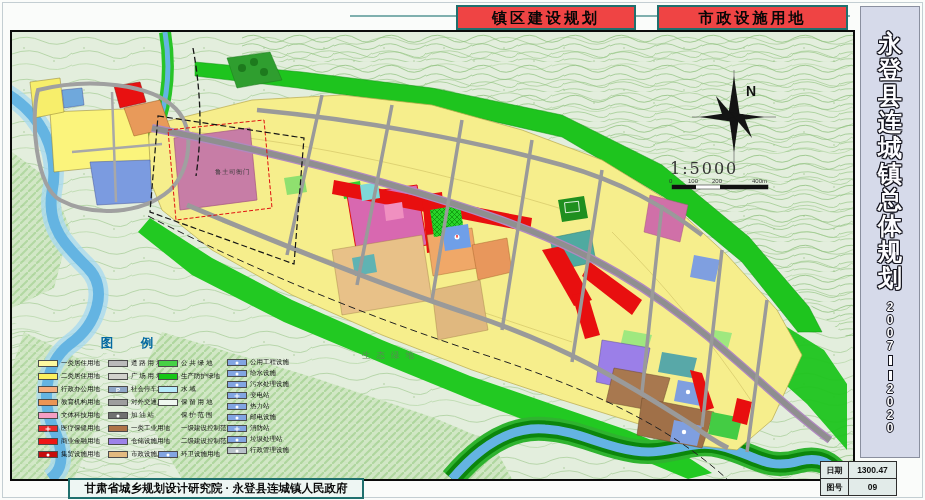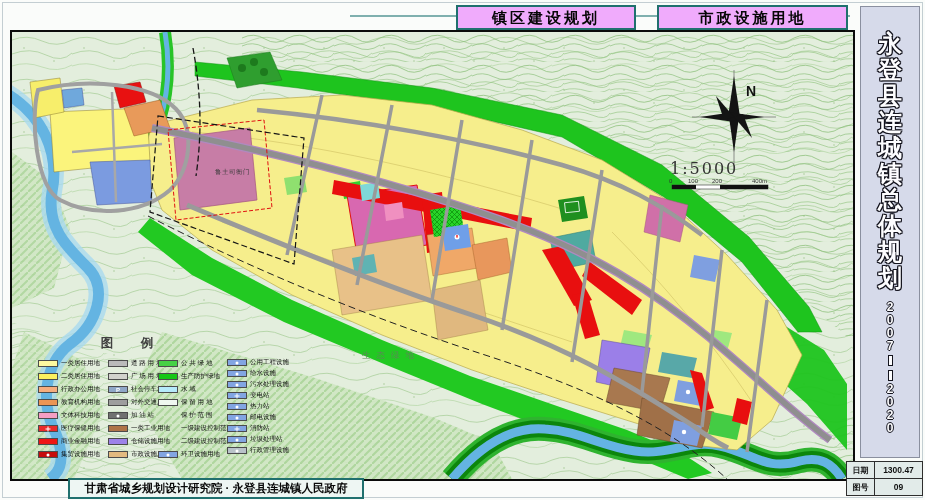--- a/index.html
+++ b/index.html
@@ -10,21 +10,21 @@
   .outer-frame{position:absolute;left:2px;top:2px;width:919px;height:494px;
     border:1px solid #c3ced2;pointer-events:none;z-index:0}
   .top-line{position:absolute;left:350px;top:15px;width:500px;height:2px;background:#7fb0ae;z-index:1}
 
   
   .map-area{position:absolute;left:10px;top:30px;width:841px;height:447px;
     border:2px solid #0b0b0b;background:#e3eedd;overflow:hidden;z-index:2}
   .map-area svg{position:absolute;left:0;top:0}
 
   
-  .title-box{position:absolute;height:21px;border:2px solid #20706e;background:#f0abfc;
+  .title-box{position:absolute;height:21px;border:2px solid #20706e;background:#ef4444;
     color:#070707;font-size:15px;font-weight:bold;text-align:center;line-height:21px;
     letter-spacing:3px;z-index:3}
   #title1{left:456px;top:5px;width:176px}
   #title2{left:657px;top:5px;width:187px}
   .credit-bar{position:absolute;left:68px;top:478px;width:292px;height:17px;
     border:2px solid #20706e;background:#eef6f3;font-size:11.5px;font-weight:bold;
     color:#0a0a0a;text-align:center;line-height:17px;z-index:3;white-space:nowrap}
 
   
   .sidebar{position:absolute;left:860px;top:6px;width:60px;height:452px;background:#d6daea;
@@ -32,33 +32,33 @@
     align-items:center;padding-top:24px;z-index:2}
   .vchar{font-size:24px;font-weight:bold;color:#fdfdff;line-height:26px;
     text-shadow:-1px 0 #14141e,1px 0 #14141e,0 -1px #14141e,0 1px #14141e,
     -1px -1px #14141e,1px 1px #14141e,-1px 1px #14141e,1px -1px #14141e}
   .vnum{font-size:12px;font-weight:bold;color:#fdfdff;line-height:13px;
     text-shadow:-1px 0 #14141e,1px 0 #14141e,0 -1px #14141e,0 1px #14141e}
   .vbar{width:3px;height:9px;margin:2px 0;background:#fdfdff;border:1px solid #14141e}
   .sidebar-years{margin-top:10px;display:flex;flex-direction:column;align-items:center}
 
   
-  .info-table{position:absolute;left:846px;top:461px;width:77px;border:1px solid #2e2e2e;
+  .info-table{position:absolute;left:820px;top:461px;width:77px;border:1px solid #2e2e2e;
     background:#e2ebe9;z-index:3;box-sizing:border-box}
   .info-row{display:flex;height:16px;border-bottom:1px solid #2e2e2e}
   .info-row:last-child{border-bottom:none}
   .info-label{width:27px;border-right:1px solid #2e2e2e;font-size:8px;font-weight:bold;
     display:flex;align-items:center;justify-content:center;color:#111}
   .info-value{flex:1;font-size:8.5px;font-weight:bold;display:flex;align-items:center;
     justify-content:center;color:#111}
 
   
   .legend{position:absolute;left:18px;top:303px;width:312px;height:142px;z-index:5}
   .legend-title{position:absolute;left:28px;top:0;width:150px;text-align:center;
-    font-size:12.5px;font-weight:bold;color:#404040;letter-spacing:12px}
+    font-size:12.5px;font-weight:bold;color:#0369a1;letter-spacing:12px}
   .leg-col{position:absolute;top:22px}
   #leg-col-0{left:8px}#leg-col-1{left:78px}#leg-col-2{left:128px}#leg-col-3{left:197px}
   .leg-row{display:flex;align-items:center;height:13px}
   #leg-col-3 .leg-row{height:11px}
   .leg-sw{width:20px;height:7px;border:1px solid #4c4c4c;box-sizing:border-box;
     position:relative;flex:none}
   .leg-sw.line{border:none;background:none!important}
   .leg-line{width:20px;height:2px;margin-top:0}
   .leg-line.red-dash{background:repeating-linear-gradient(90deg,#e01010 0 4px,transparent 4px 7px)}
   .leg-line.black-dashdot{background:repeating-linear-gradient(90deg,#141414 0 5px,transparent 5px 7px,#141414 7px 8px,transparent 8px 10px)}

